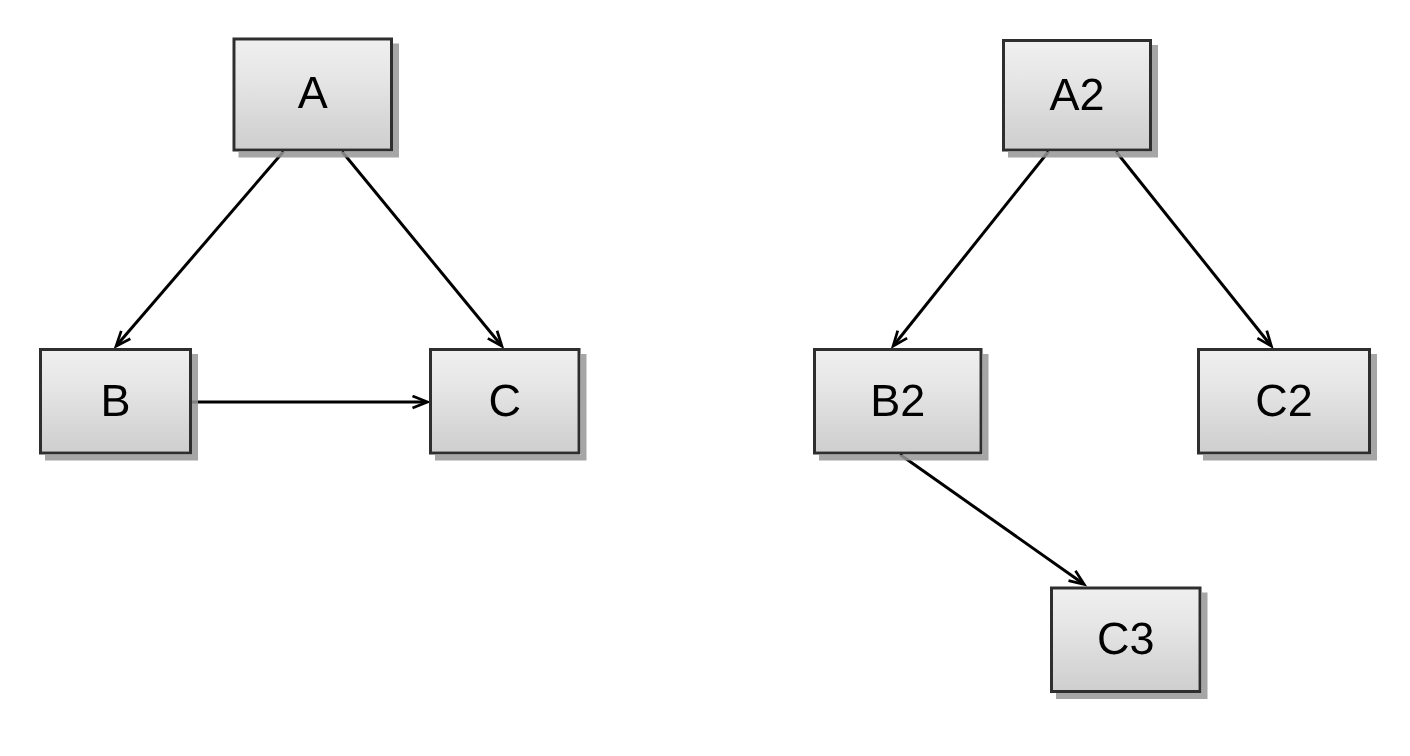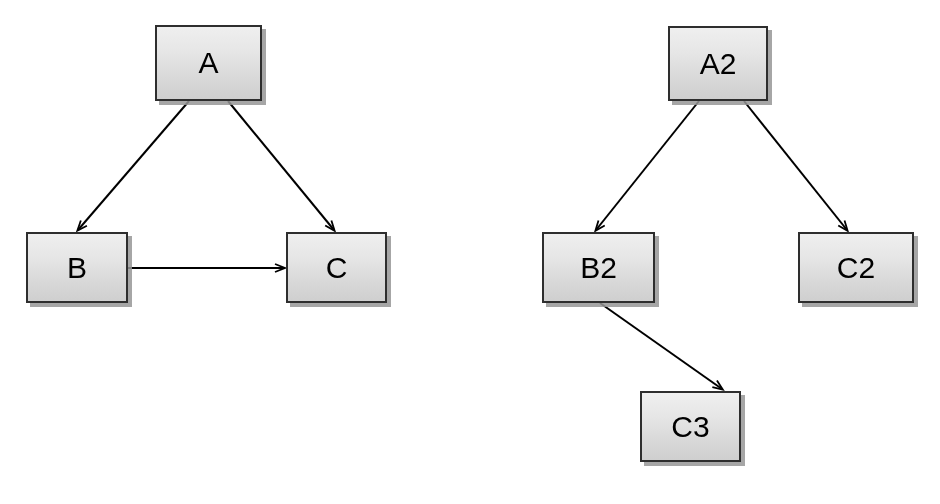--- a/index.html
+++ b/index.html
@@ -81,17 +81,17 @@
 
   <div class="node" id="node-A2" style="left: 668px; top: 26px; width: 100px; height: 75px; align-items: center;">
     <span class="node-label">A2</span>
   </div>
   <div class="node" id="node-B2" style="left: 542px; top: 232px; width: 113px; height: 71px;">
     <span class="node-label">B2</span>
   </div>
   <div class="node" id="node-C2" style="left: 798px; top: 232px; width: 116px; height: 71px;">
     <span class="node-label">C2</span>
   </div>
-  <div class="node" id="node-C3" style="left: 640px; top: 391px; width: 101px; height: 71px;">
+  <div class="node" id="node-C3" style="left: 700px; top: 391px; width: 101px; height: 71px;">
     <span class="node-label">C3</span>
   </div>
 
 </div>
 
 </body></html>

